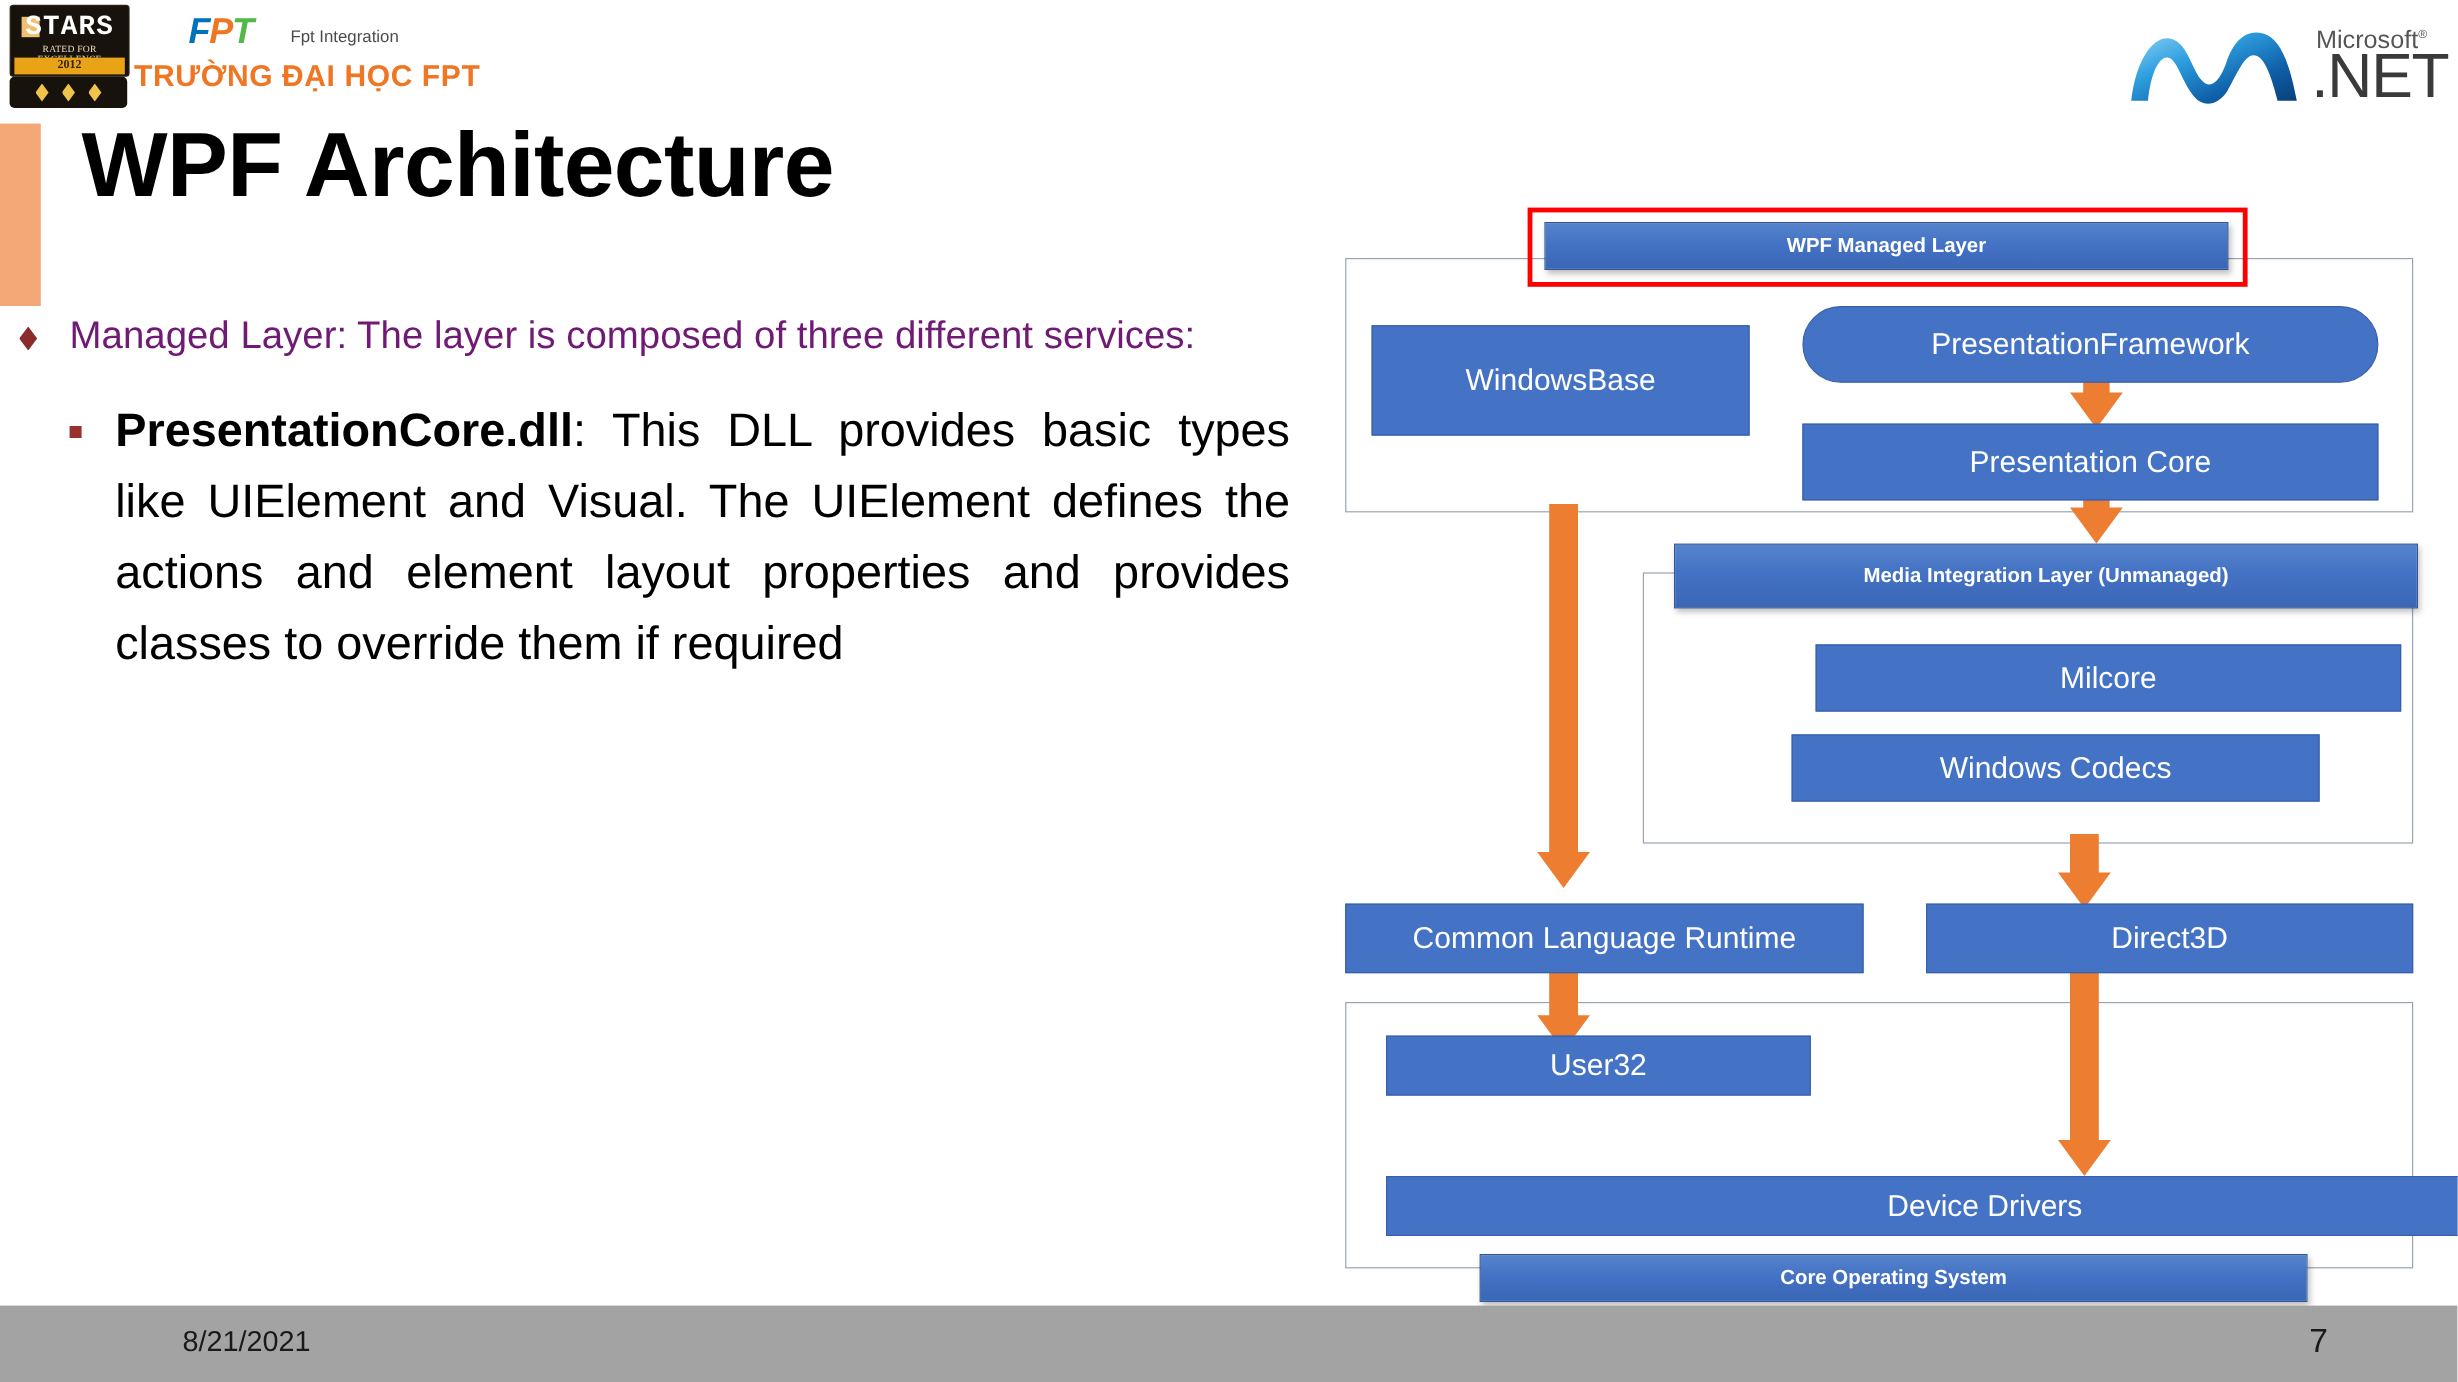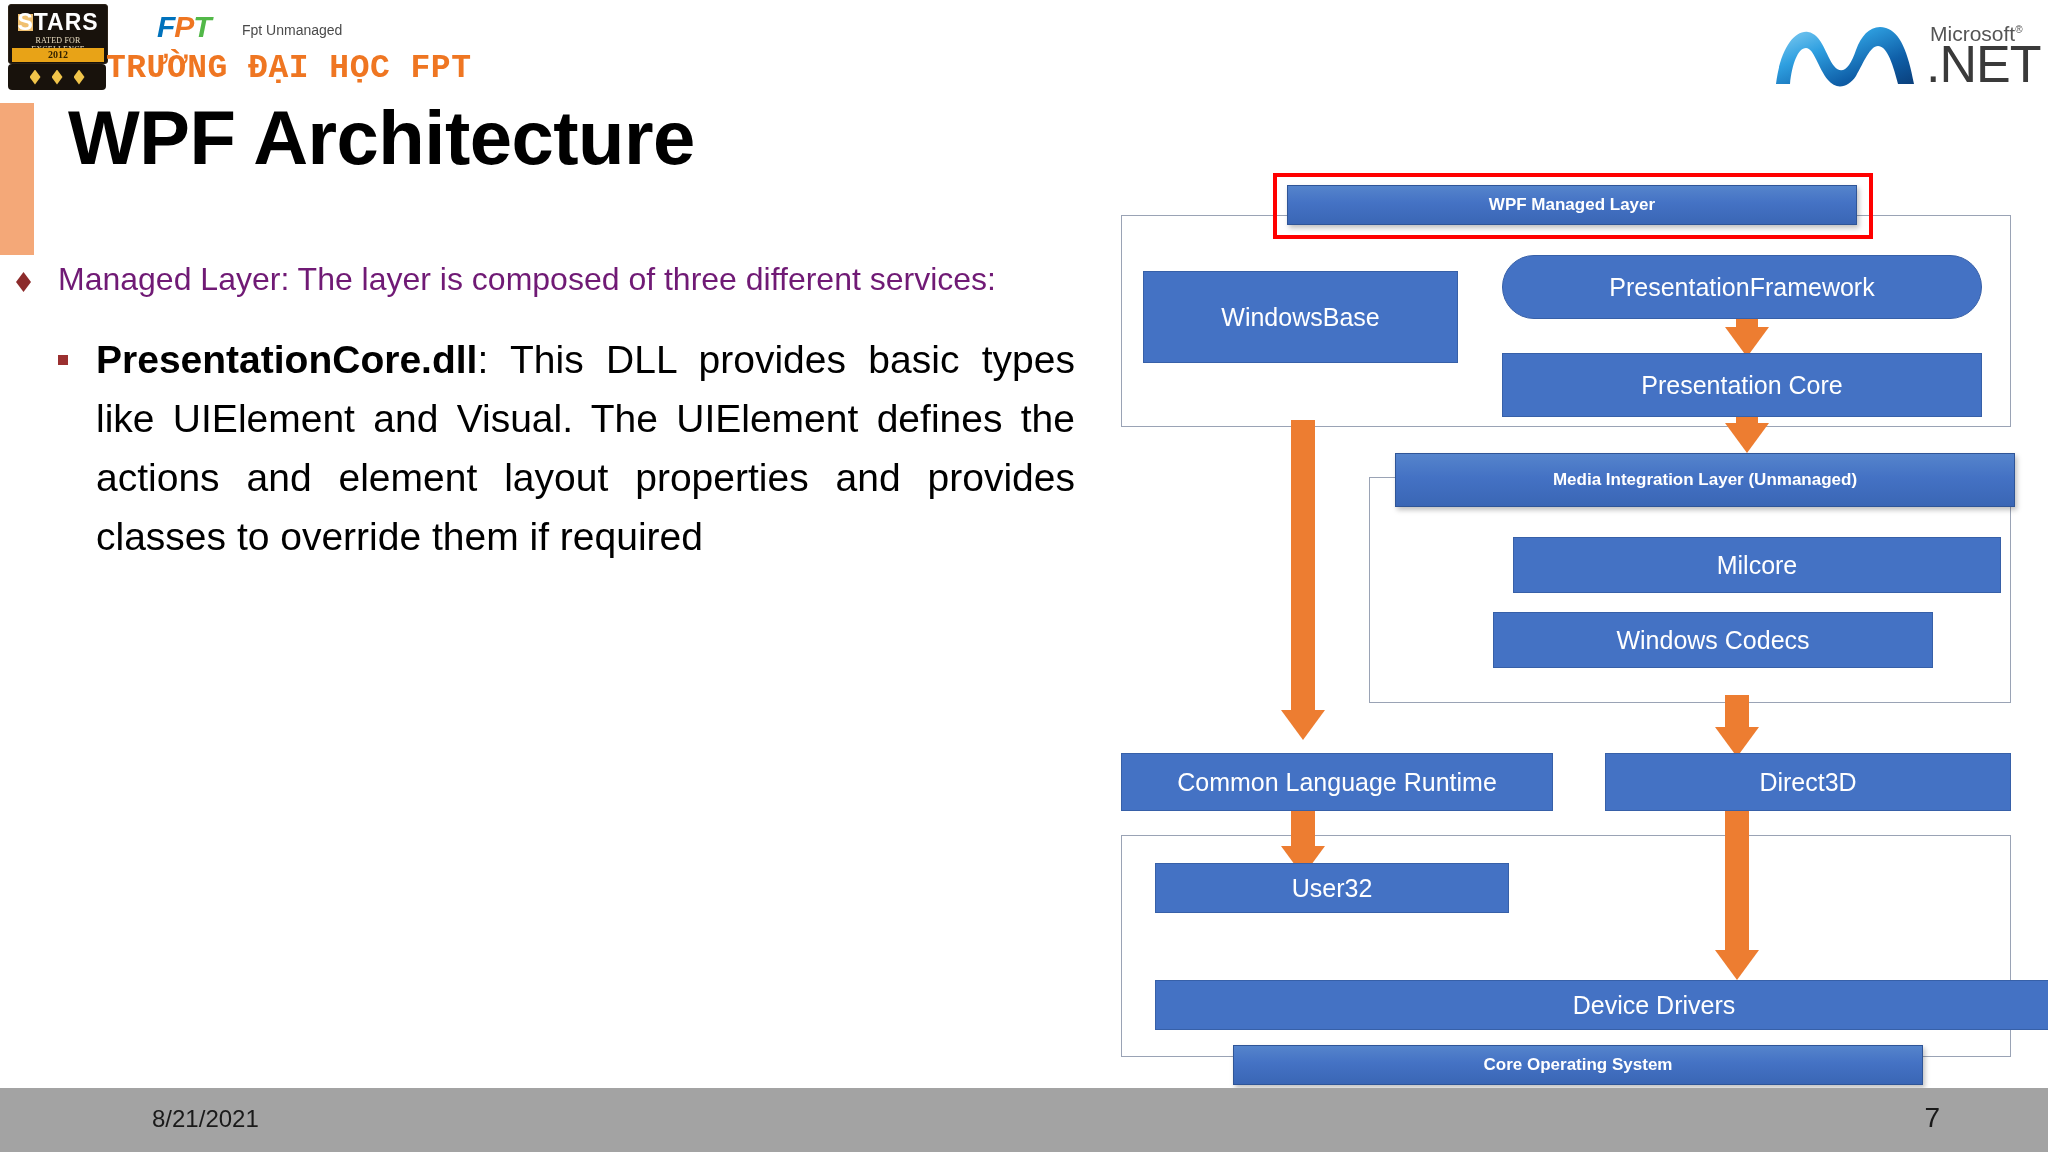--- a/index.html
+++ b/index.html
@@ -28,21 +28,21 @@
     background: #18120c;
     border-radius: 3px;
     border: 1px solid #2c2318;
   }
   .stars-word {
     position: absolute;
     left: 0; top: 6px;
     width: 98px;
     text-align: center;
     color: #ffffff;
-    font-family: Liberation Sans, sans-serif;
+    font-family: Liberation Mono, monospace;
     font-weight: bold;
     font-size: 23px;
     letter-spacing: 1px;
     line-height: 23px;
   }
   .stars-sq {
     position: absolute;
     left: 9px; top: 9px;
     width: 15px; height: 17px;
     background: #f0c070;
@@ -120,23 +120,23 @@
     color: #4a4a4a;
     font-size: 14px;
     font-family: "Liberation Sans", sans-serif;
   }
   .fpt-vn {
     position: absolute;
     left: -44px; top: 42px;
     width: 300px;
     text-align: center;
     color: #ef7622;
-    font-family: Liberation Mono, monospace;
-    font-weight: bold;
-    font-size: 33px;
+    font-family: Liberation Sans, sans-serif;
+    font-weight: bold;
+    font-size: 25px;
     letter-spacing: 0.5px;
     white-space: nowrap;
   }
 
   .logo-dotnet {
     position: absolute;
     right: 6px; top: 2px;
     width: 268px; height: 92px;
   }
   .dn-swoosh {
@@ -317,21 +317,21 @@
     <div class="diamond-g"></div>
   </div>
 </div>
 
 <div class="logo-fpt">
   <div class="fpt-mark">
     <span class="fpt-letter fpt-f">F</span>
     <span class="fpt-letter fpt-p">P</span>
     <span class="fpt-letter fpt-t">T</span>
   </div>
-  <div class="fpt-univ">Fpt Unmanaged</div>
+  <div class="fpt-univ">Fpt Integration</div>
   <div class="fpt-vn">TRƯỜNG ĐẠI HỌC FPT</div>
 </div>
 
 <div class="logo-dotnet">
   <svg class="dn-swoosh" viewBox="0 0 150 68">
     <defs>
       <linearGradient id="swg" x1="0" y1="0" x2="1" y2="1">
         <stop offset="0%" stop-color="#8fd4f5"></stop>
         <stop offset="35%" stop-color="#2e9fe0"></stop>
         <stop offset="70%" stop-color="#0f5fa8"></stop>

